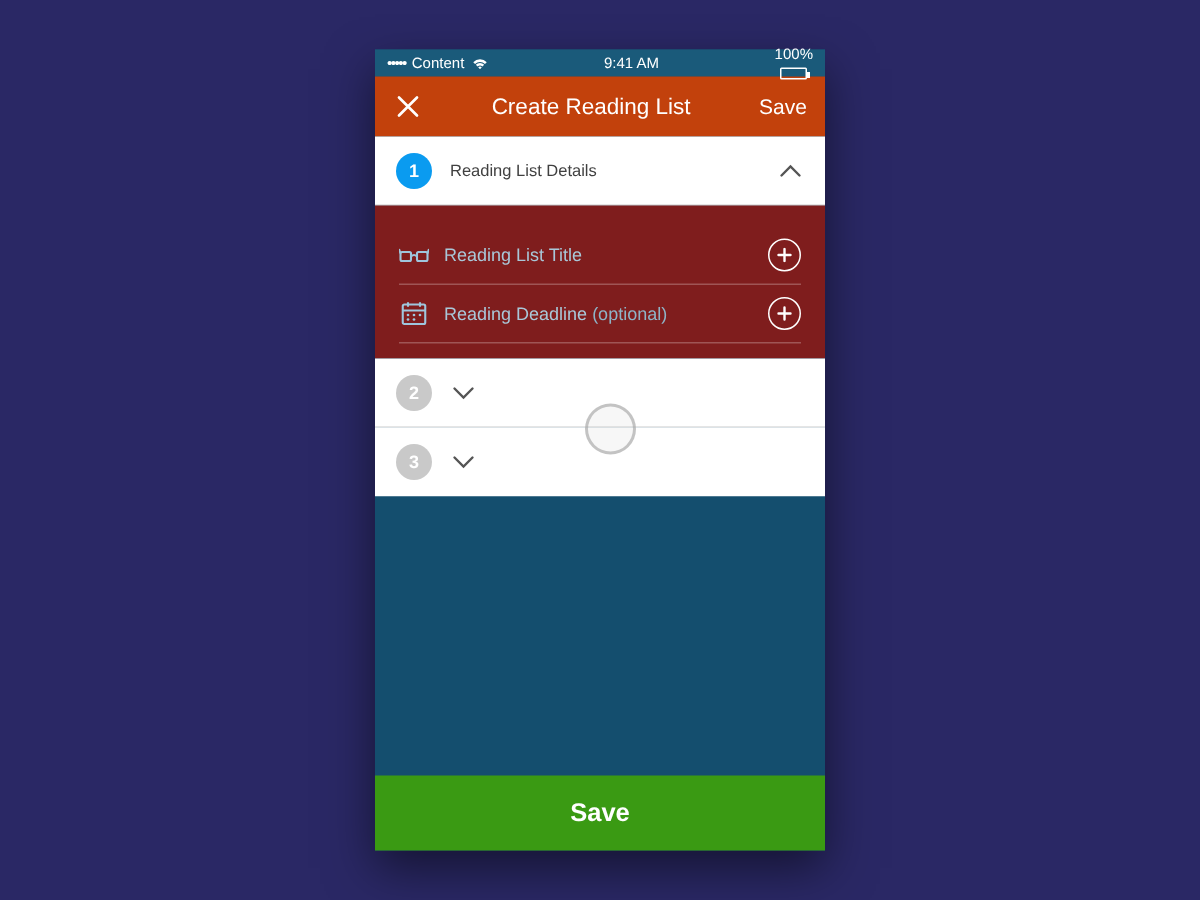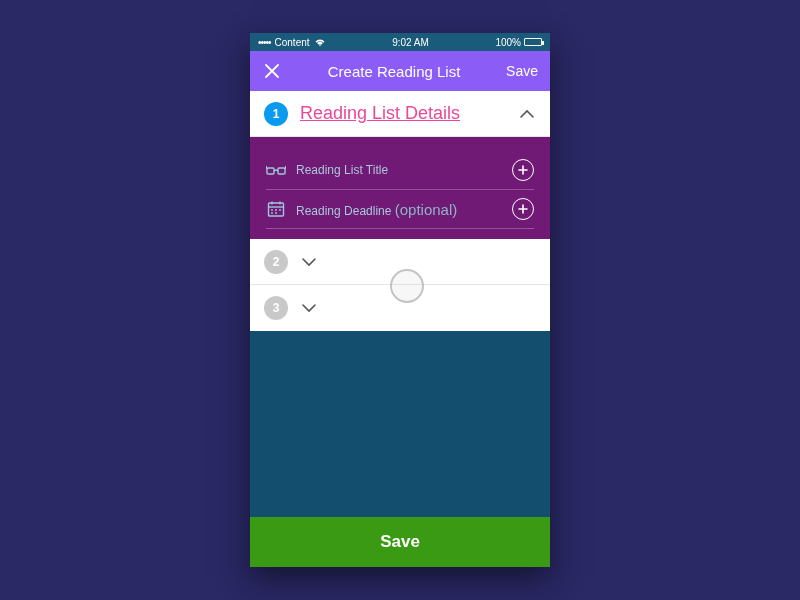--- a/index.html
+++ b/index.html
@@ -29,32 +29,32 @@
     display: flex;
     align-items: center;
     justify-content: space-between;
     padding: 0 8px;
     font-size: 10px;
     color: #fff;
   }
   .status-left { display:flex; align-items:center; gap:4px; }
   .dots { letter-spacing: -1px; }
   .wifi-icon svg { display:block; }
-  .battery { display:flex; align-items:center; gap:3px; }
+  .battery { display:flex; align-items:center; gap:3px;flex-direction:column; }
   .battery-body {
     width: 18px; height: 8px; border:1px solid #fff; border-radius:1px; position:relative;
   }
   .battery-body::after {
     content:""; position:absolute; right:-3px; top:2px; width:2px; height:4px; background:#fff;
   }
   .battery-fill { background:#fff; height:100%; width:100%; }
   
   .nav-bar {
     height: 40px;
-    background: #8b5cf6;
+    background: #c2410c;
     display:flex;
     align-items:center;
     justify-content: space-between;
     padding: 0 12px;
     color:#fff;
   }
   .nav-close { width:20px; height:20px; display:flex; align-items:center; justify-content:center; cursor:pointer; }
   .nav-title { font-size:15px; font-weight:400; }
   .nav-save { font-size:14px; cursor:pointer; }
   
@@ -70,43 +70,43 @@
   }
   .section-header.collapsed-last { border-bottom:none; }
   .step-badge {
     width:24px; height:24px; border-radius:50%;
     display:flex; align-items:center; justify-content:center;
     font-size:12px; font-weight:600; color:#fff;
     flex-shrink:0;
   }
   .step-active { background:#0a9bf0; }
   .step-inactive { background:#c9c9c9; color:#fff; }
-  .section-title { flex:1; font-size:18px; color:#ec4899;text-decoration:underline; }
+  .section-title { flex:1; font-size:11px; color:#404040; }
   .chevron { width:18px; height:18px; display:flex; align-items:center; justify-content:center; }
   
   .section-body {
-    background:#701a75;
+    background:#7f1d1d;
     padding: 14px 16px 10px 16px;
   }
   .field-row {
     display:flex;
     align-items:center;
     gap:10px;
     padding: 8px 0;
     border-bottom:1px solid rgba(255,255,255,0.25);
     cursor:pointer;
   }
   .field-icon {
     width:20px; height:20px; display:flex; align-items:center; justify-content:center;
     flex-shrink:0;
   }
   .field-label {
     flex:1; font-size:12px; color:#a9c7d8;
   }
-  .field-optional { font-size:15px; color:#8fb3c6; }
+  .field-optional { font-size:12px; color:#8fb3c6; }
   .plus-btn {
     width:22px; height:22px; border:1.5px solid #fff; border-radius:50%;
     display:flex; align-items:center; justify-content:center;
     cursor:pointer; flex-shrink:0;
   }
   
   .filler { flex:1; background:#144e6e; }
   
   .save-bar {
     height:50px;
@@ -137,21 +137,21 @@
   <div class="status-bar">
     <div class="status-left">
       <span class="dots">•••••</span>
       <span>Content</span>
       <span class="wifi-icon">
         <svg width="12" height="9" viewBox="0 0 12 9">
             <path d="M6 8.2 L7.2 6.8 A2 2 0 0 0 4.8 6.8 Z M3.2 5.2 A4 4 0 0 1 8.8 5.2 L7.6 6.4 A2.3 2.3 0 0 0 4.4 6.4 Z M1.5 3.5 A6.2 6.2 0 0 1 10.5 3.5 L9.3 4.7 A4.5 4.5 0 0 0 2.7 4.7 Z" fill="#fff"></path>
           </svg>
       </span>
     </div>
-    <div>9:02 AM</div>
+    <div>9:41 AM</div>
     <div class="battery">
       <span>100%</span>
       <span class="battery-body"><span class="battery-fill"></span></span>
     </div>
   </div>
 
   <div class="nav-bar">
     <div class="nav-close">
       <svg width="16" height="16" viewBox="0 0 16 16">
           <path d="M2 2 L14 14 M14 2 L2 14" stroke="#fff" stroke-width="1.8" stroke-linecap="round"></path>

